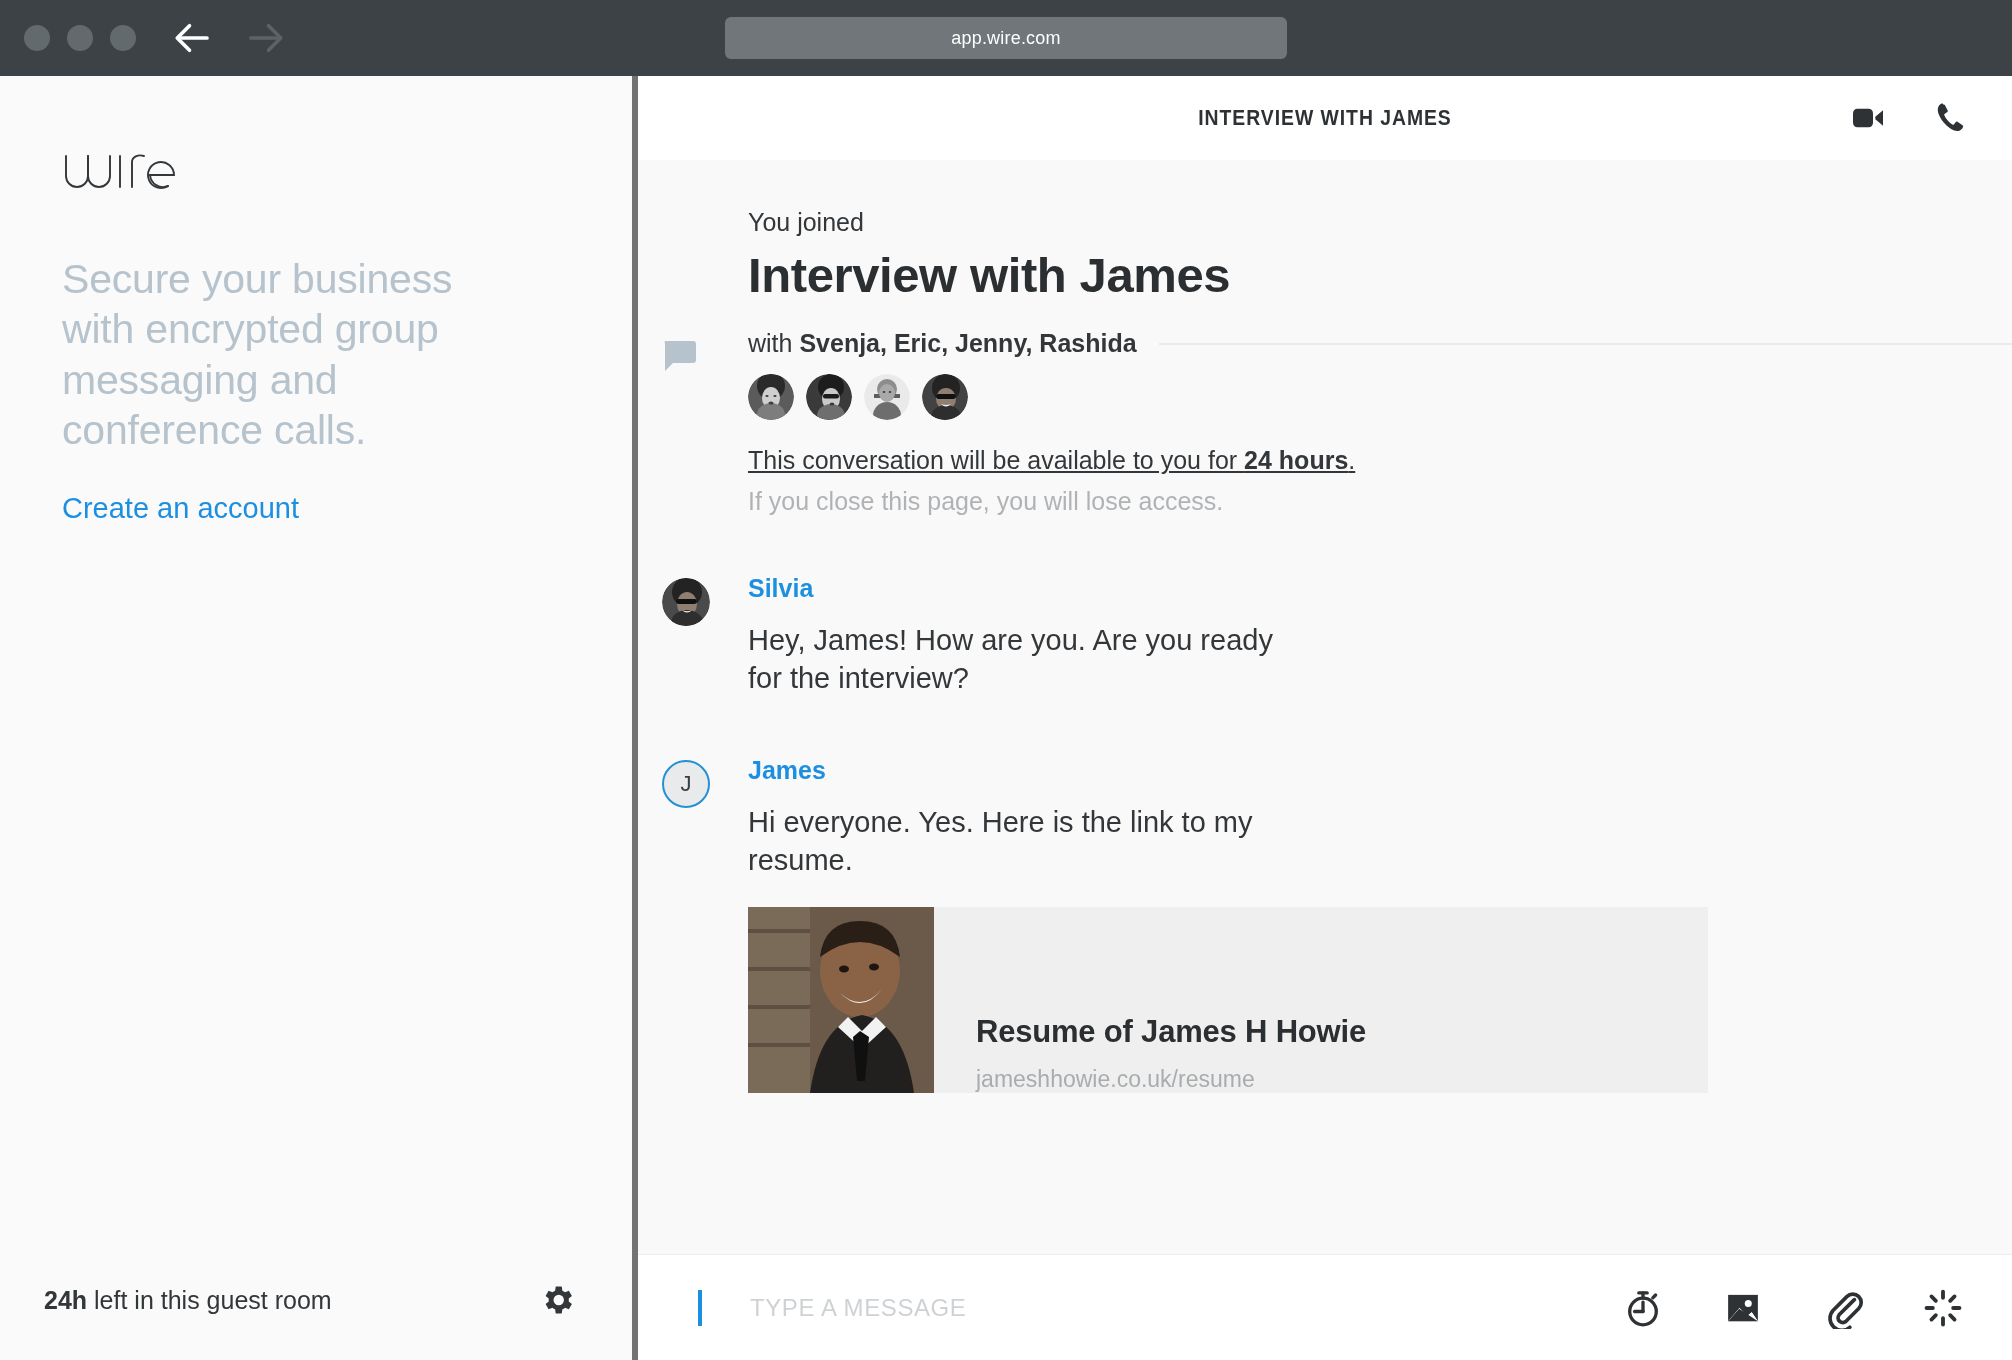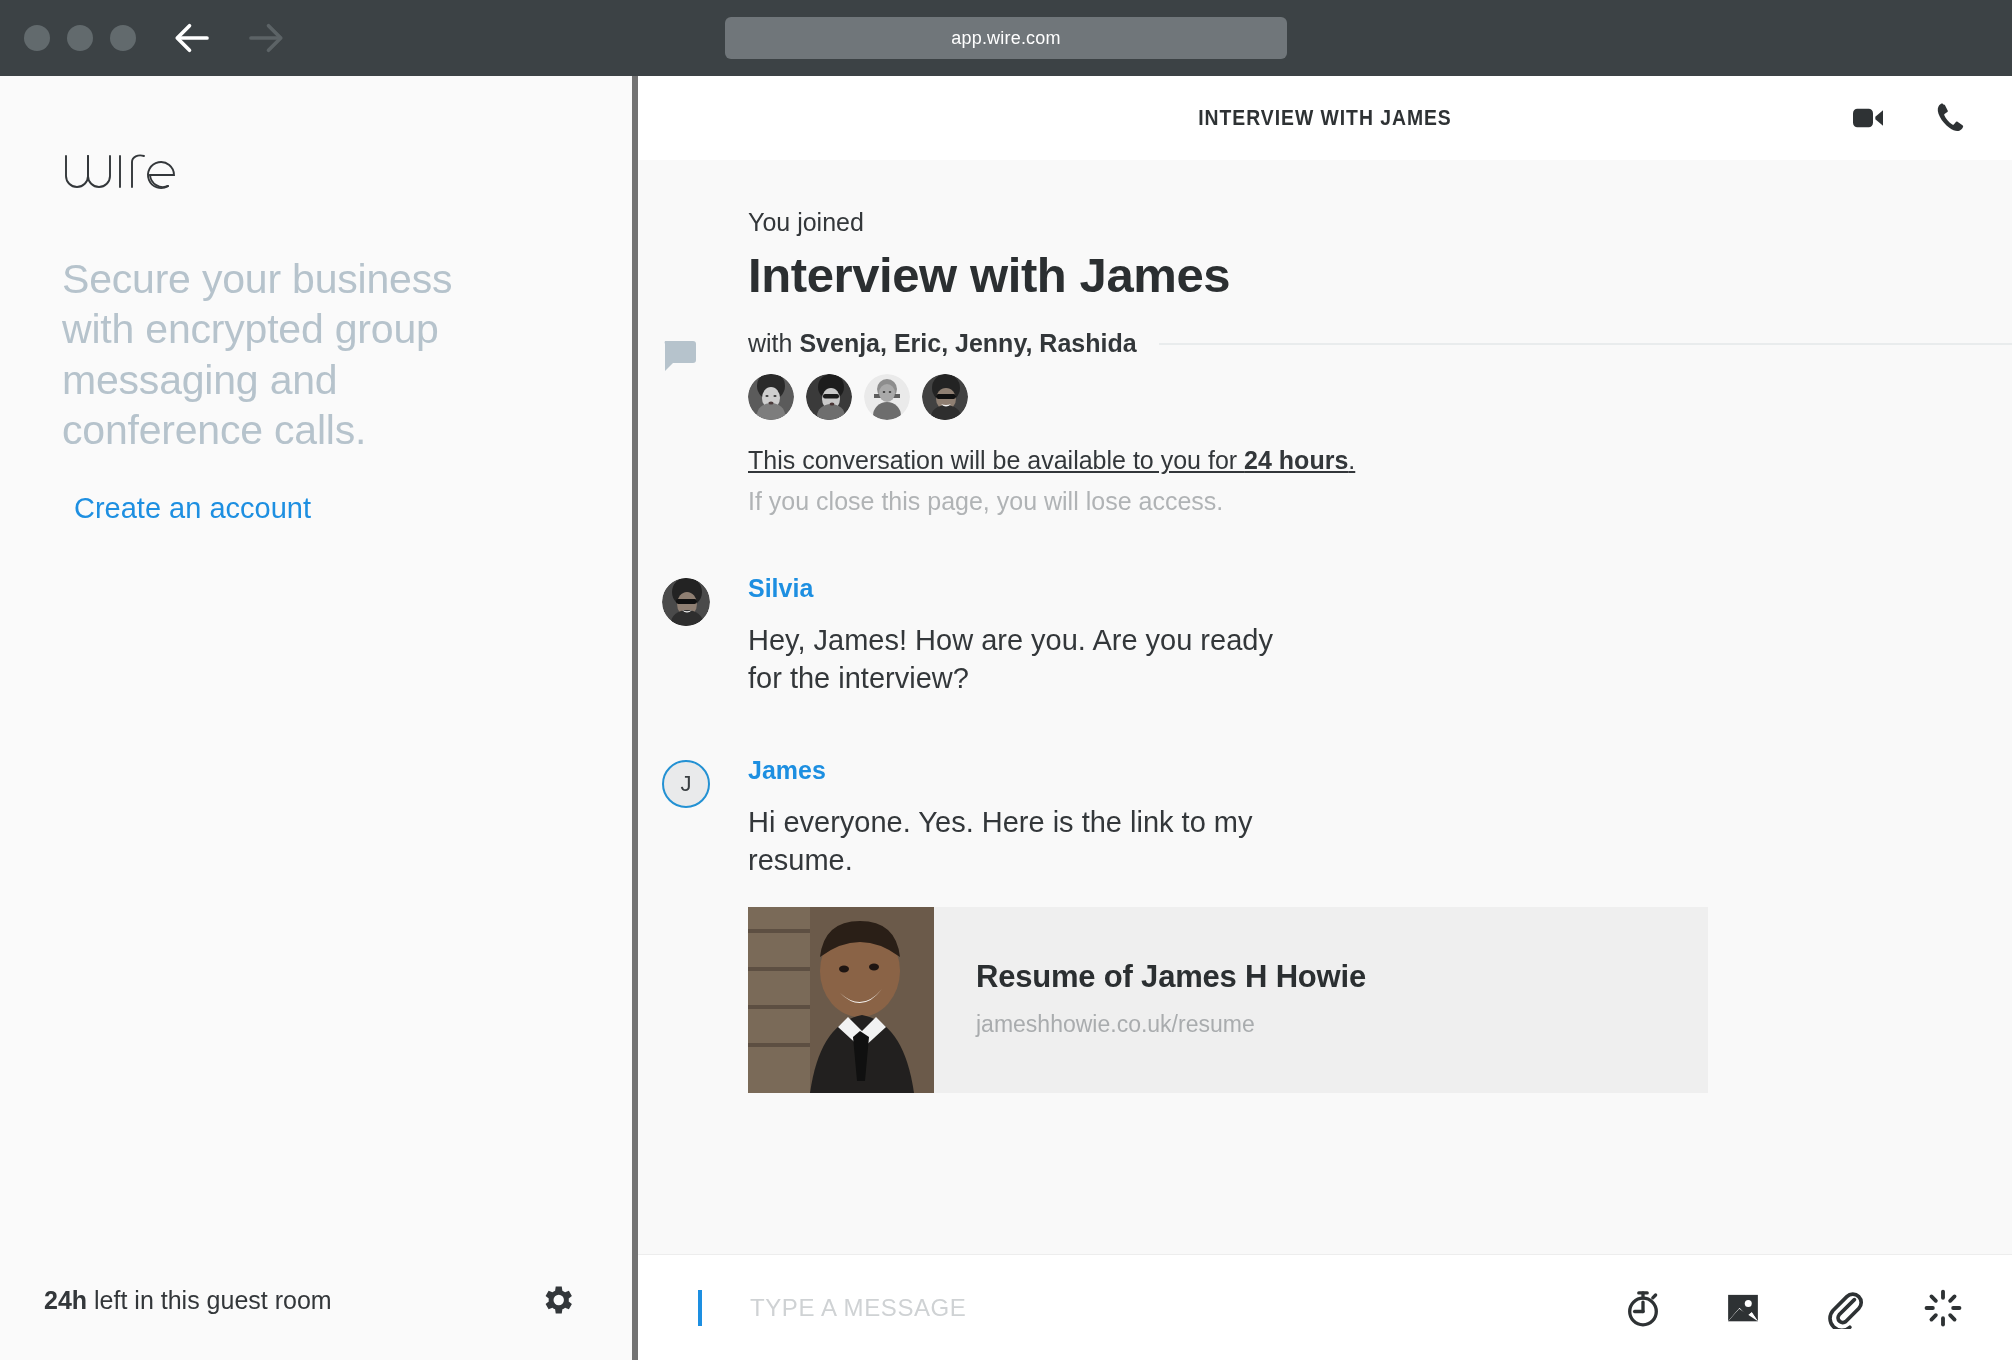--- a/index.html
+++ b/index.html
@@ -85,21 +85,20 @@
     letter-spacing: -0.2px;
     max-width: 460px;
   }
   .create-link {
     display: inline-block;
     margin-top: 36px;
     font-size: 29px;
     color: #1d8fe1;
     text-decoration: none;
     cursor: pointer;
-    margin-left: 12px;
   }
   .sidebar-bottom {
     margin-top: auto;
     padding: 0 56px 4px 44px;
     height: 116px;
     display: flex;
     align-items: center;
     justify-content: space-between;
   }
   .guest-note {
@@ -223,21 +222,21 @@
     max-width: 540px;
   }
 
   
   .card {
     margin-top: 28px;
     width: 960px;
     height: 186px;
     background: #efefef;
     display: flex;
-    align-items: flex-start;
+    align-items: flex-end;
     cursor: pointer;
   }
   .card-thumb {
     width: 186px; height: 186px; flex: 0 0 186px;
     overflow: hidden;
     background: #6a5a4c;
   }
   .card-meta {
     padding: 52px 0 0 42px;
   }

